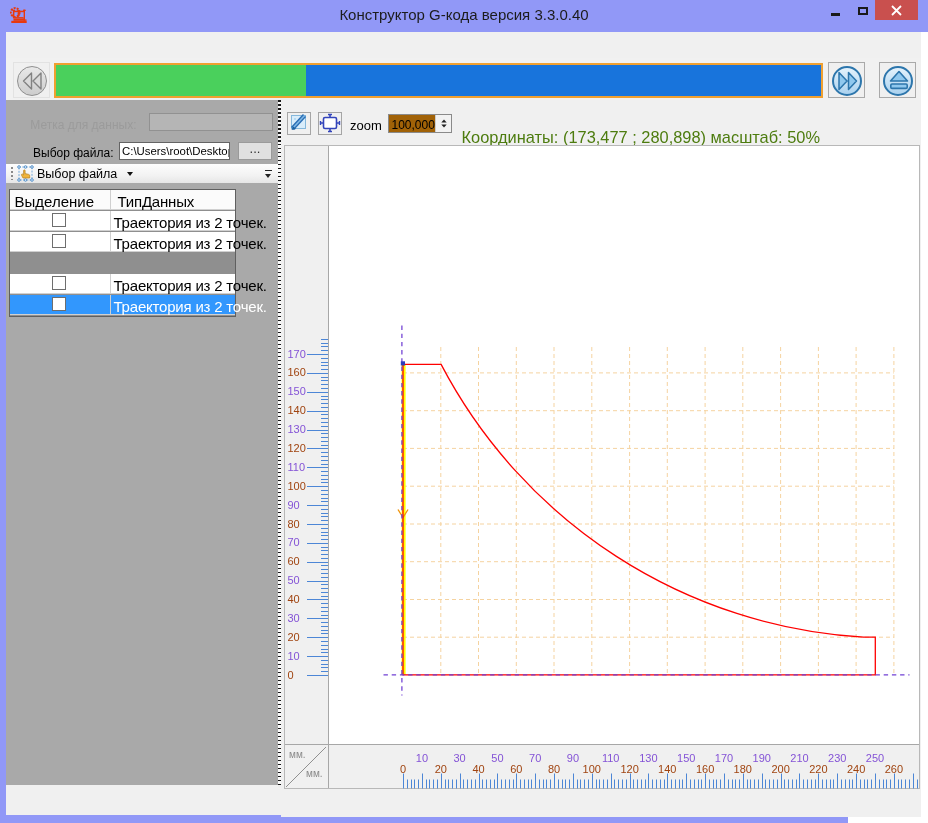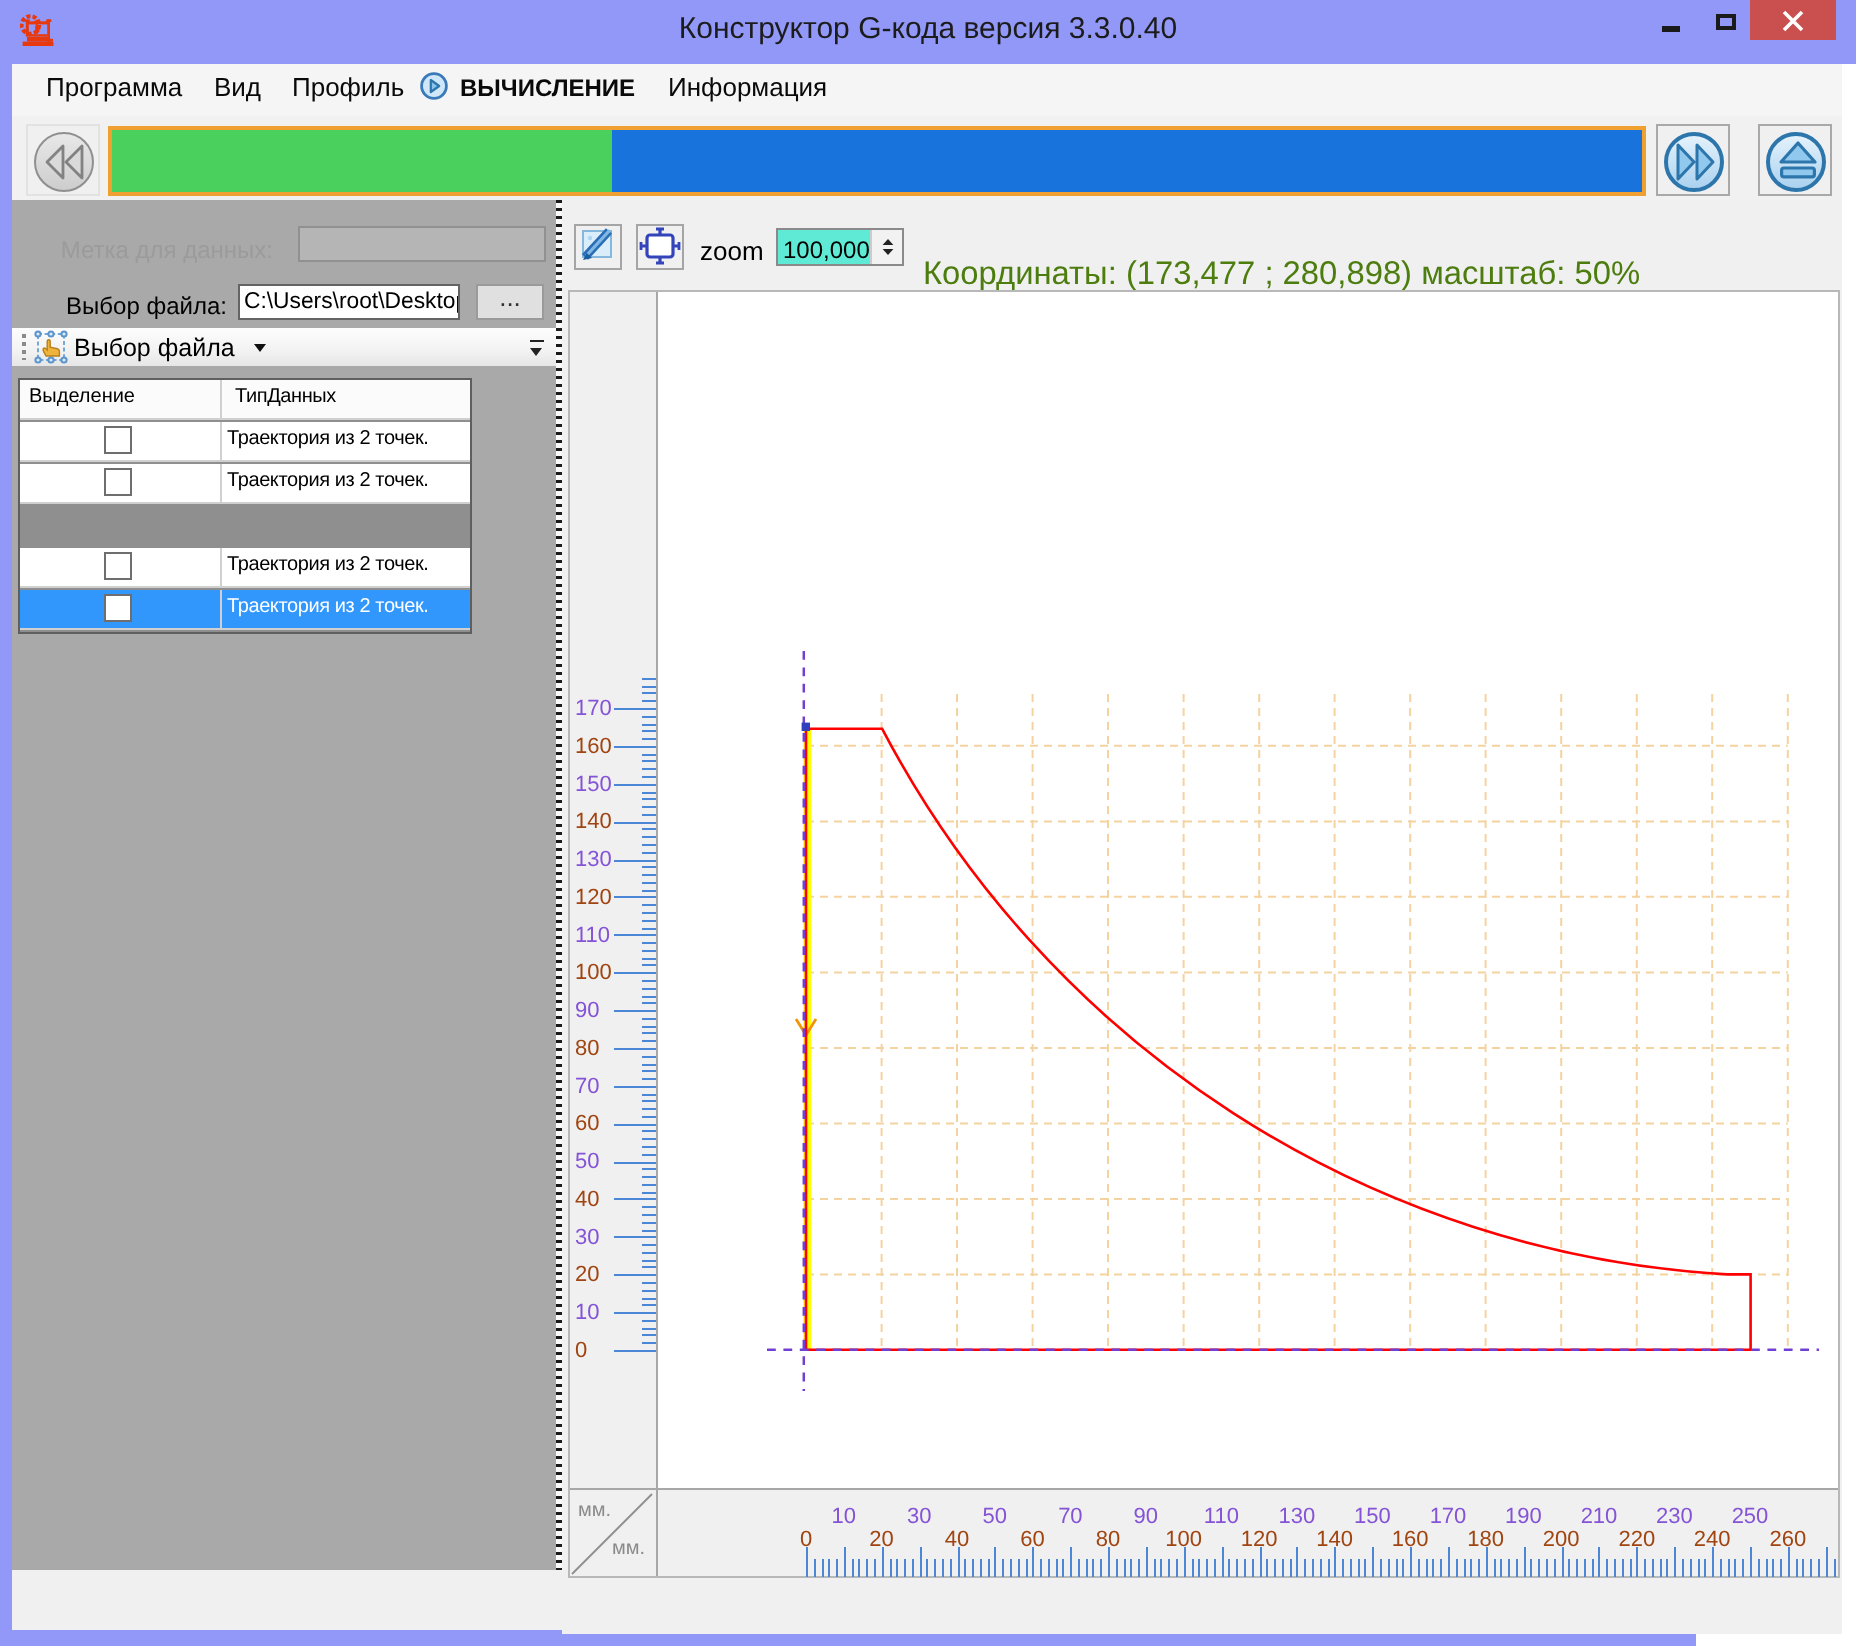--- a/index.html
+++ b/index.html
@@ -31,35 +31,35 @@
 #tb2{position:absolute;left:113px;top:42px;width:111px;height:18px;background:#fff;border:1px solid #646464;overflow:hidden;font-size:11.4px;line-height:17px;padding-left:2px;white-space:nowrap}
 #dots{position:absolute;left:232px;top:42px;width:34px;height:18px;background:#e0e0e0;border:1px solid #9a9a9a;text-align:center;line-height:11px;font-size:13px;color:#333}
 #tstrip{position:absolute;left:0px;top:64px;width:271.5px;height:19px;background:linear-gradient(#fdfdfd,#f2f2f2 60%,#e6e6e6)}
 #tstrip .grip{position:absolute;left:4.5px;top:3px;width:2px;height:13px;background:repeating-linear-gradient(to bottom,#8a8a8a 0 2px,transparent 2px 4px)}
 #tstrip .lab{position:absolute;left:31px;top:2.5px;font-size:12.5px;color:#000}
 #tstrip .arr{position:absolute;left:121px;top:8px;width:0;height:0;border:3.5px solid transparent;border-top:4px solid #111}
 #ovf{position:absolute;right:3px;top:1.5px;width:12px;height:16px}
 #ovf .bar{position:absolute;left:2px;top:4px;width:7px;height:1.5px;background:#222}
 #ovf .tri{position:absolute;left:2px;top:8px;width:0;height:0;border:3.5px solid transparent;border-top:4px solid #222}
 
-#dgrid{position:absolute;left:2.5px;top:88.5px;width:227px;height:128px;background:#8f8f8f;border:1px solid #5f5f5f;font-size:10px}
+#dgrid{position:absolute;left:2.5px;top:88.5px;width:227px;height:128px;background:#8f8f8f;border:1px solid #5f5f5f;font-size:15px}
 .grow{position:absolute;left:0;width:225px;height:20px;background:#fff;border-bottom:1px solid #d0d0d0}
 .grow .c2{position:absolute;left:100.5px;top:0;width:1px;height:20px;background:#d0d0d0}
 .grow .t2{position:absolute;left:104px;top:3.5px;color:#000;white-space:nowrap;letter-spacing:-0.2px}
 .cbx{position:absolute;left:42.5px;top:2.5px;width:14px;height:14px;background:#fff;border:1.4px solid #6e6e6e}
 #dgrid .hdr{background:#fbfbfb}
 #dgrid .sel{background:#3297fd}
 #dgrid .sel .t2{color:#fff}
 
 #split{position:absolute;left:271.5px;top:68.5px;width:3.5px;height:685px;background:repeating-linear-gradient(to bottom,#1a1a1a 0 1.5px,#fafafa 1.5px 4px)}
 
 #rpanel{position:absolute;left:275px;top:68.5px;width:640px;height:717px;background:#f0f0f0}
 .tsbtn{position:absolute;top:11.5px;width:24px;height:23px;background:#f0f0f0;border:1px solid #a5a5a5}
 #zoomlab{position:absolute;left:69px;top:17.5px;font-size:13px;color:#000}
-#updown{position:absolute;left:106.5px;top:14px;width:64px;height:19px;background:#5eead4;border:1px solid #8a8a8a}
+#updown{position:absolute;left:106.5px;top:14px;width:64px;height:19px;background:#a16207;border:1px solid #8a8a8a}
 #updown .val{position:absolute;left:3px;top:2.5px;font-size:12px}
 #updown .sp{position:absolute;right:0;top:0;width:16px;height:17px;background:#f2f2f2;border-left:1px solid #ccc}
 #coords{position:absolute;left:180.5px;top:28px;font-size:16.4px;color:#4d7c0f}
 
 #statusbar{position:absolute;left:0;top:758px;width:915px;height:25.5px;background:#f1f1f1;border-top:1px solid #e0e0e0}
 #statusbar .st{position:absolute;left:4.5px;top:5.5px;font-size:13px;color:#1e6e1e}
 </style></head>
 <body>
 <div id="win">
  <div id="title">
@@ -83,32 +83,20 @@
       </svg>
   <div id="mini"></div>
       <div id="maxi"></div>
   <div id="closeb">
         <svg width="11" height="11" viewBox="0 0 11 11">
           <path d="M1 1l9 9M10 1l-9 9" stroke="#fff" stroke-width="1.8"></path>
         </svg>
       </div>
  </div>
  <div id="client">
-  <div id="menu">
-   <span style="left:17px">Программа</span>
-   <span style="left:101px">Вид</span>
-   <span style="left:140px">Профиль</span>
-   <svg style="position:absolute;left:204px;top:4px" width="14" height="14" viewBox="0 0 14 14">
-          <circle cx="7" cy="7" r="6.2" fill="#cfe7f9"></circle>
-          <circle cx="7" cy="7" r="6.2" fill="none" stroke="#3a7ab8" stroke-width="1.4"></circle>
-          <path d="M5.4 4l4.2 3-4.2 3z" fill="#8cc3ea" stroke="#2d76ac" stroke-width="1.1" stroke-linejoin="round"></path>
-        </svg>
-   <span style="left:224px;font-weight:bold;font-size:12px;top:5px">ВЫЧИСЛЕНИЕ</span>
-   <span style="left:328px">Информация</span>
-  </div>
   <div id="toolbar">
    <div class="sqbtn" style="left:6.5px;border:1px solid #e2e2e2">
      <div class="circ" style="background:linear-gradient(#e8e8e8,#cdcdcd);border:1.6px solid #8f8f8f"></div>
      <svg class="abs" style="left:8px;top:8px" width="21" height="20" viewBox="0 0 21 20">
             <path d="M9.5 2v16L1.5 10zM19 2v16L11 10z" fill="#dadada" stroke="#828282" stroke-width="1.4" stroke-linejoin="round"></path>
           </svg>
    </div>
    <div id="pbar">
           <div class="green"></div>
    </div>

